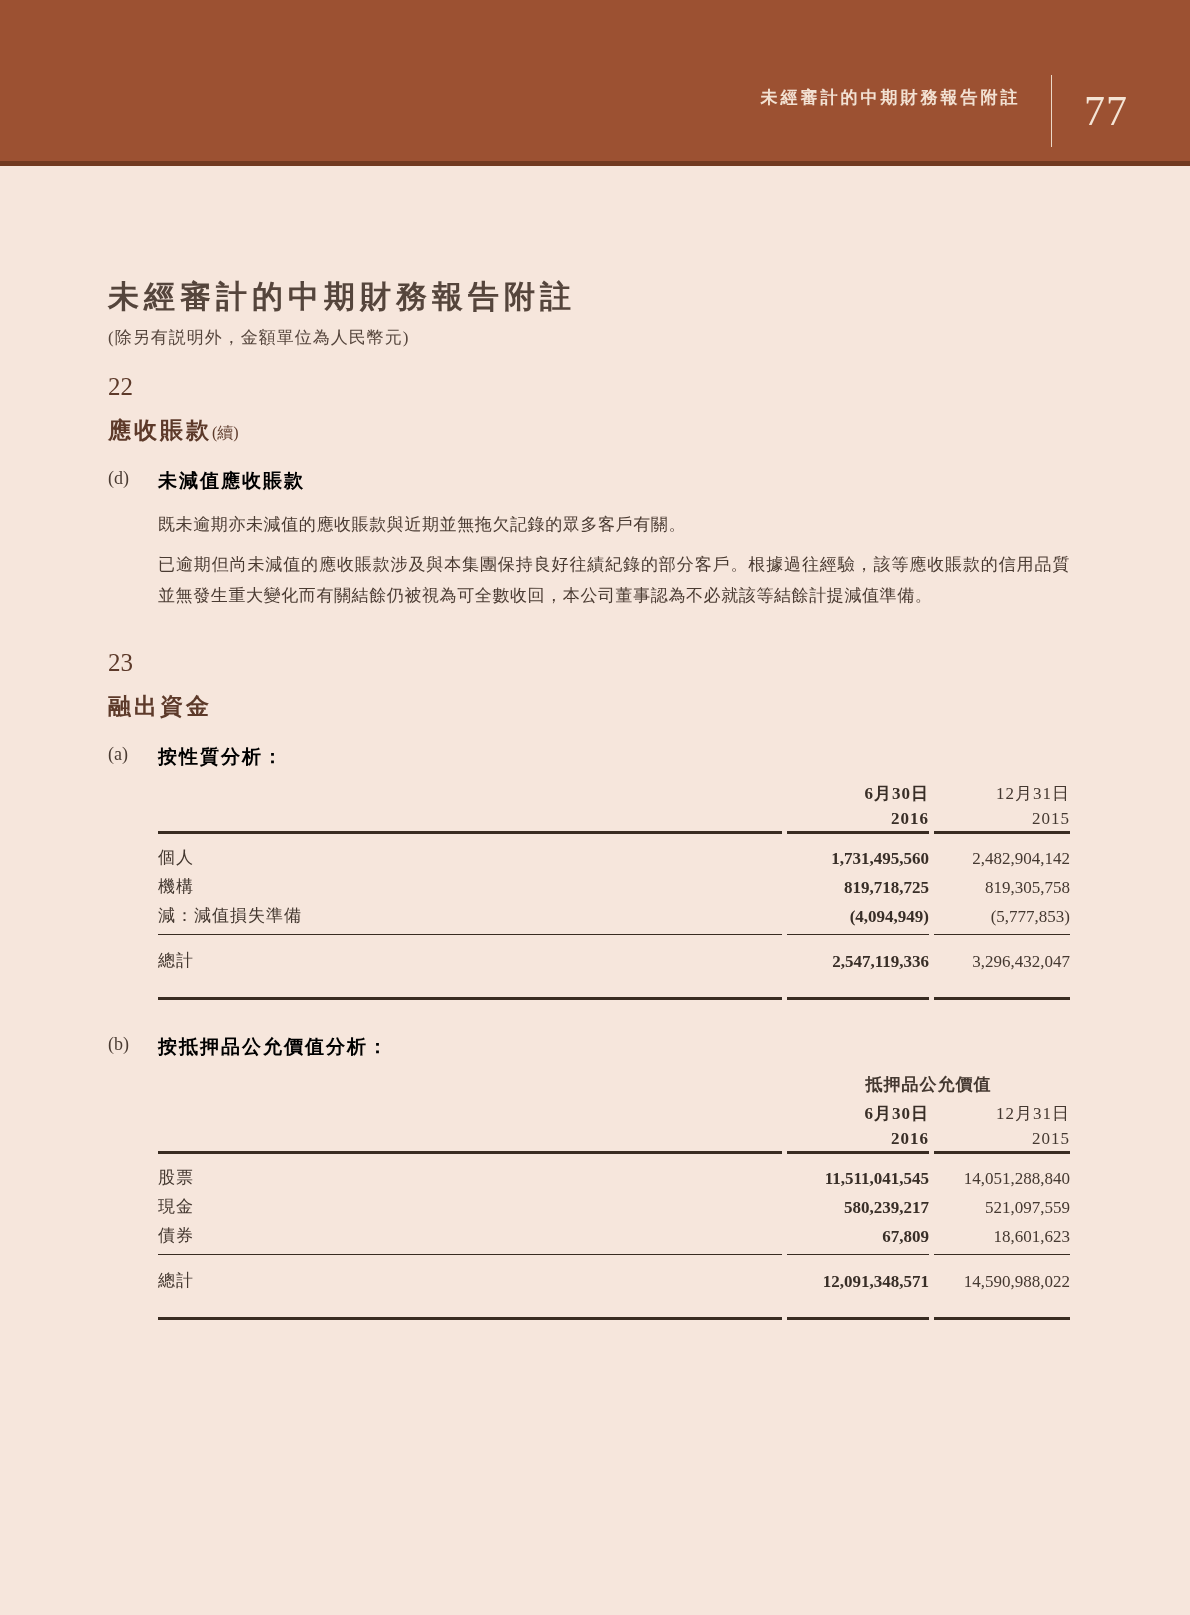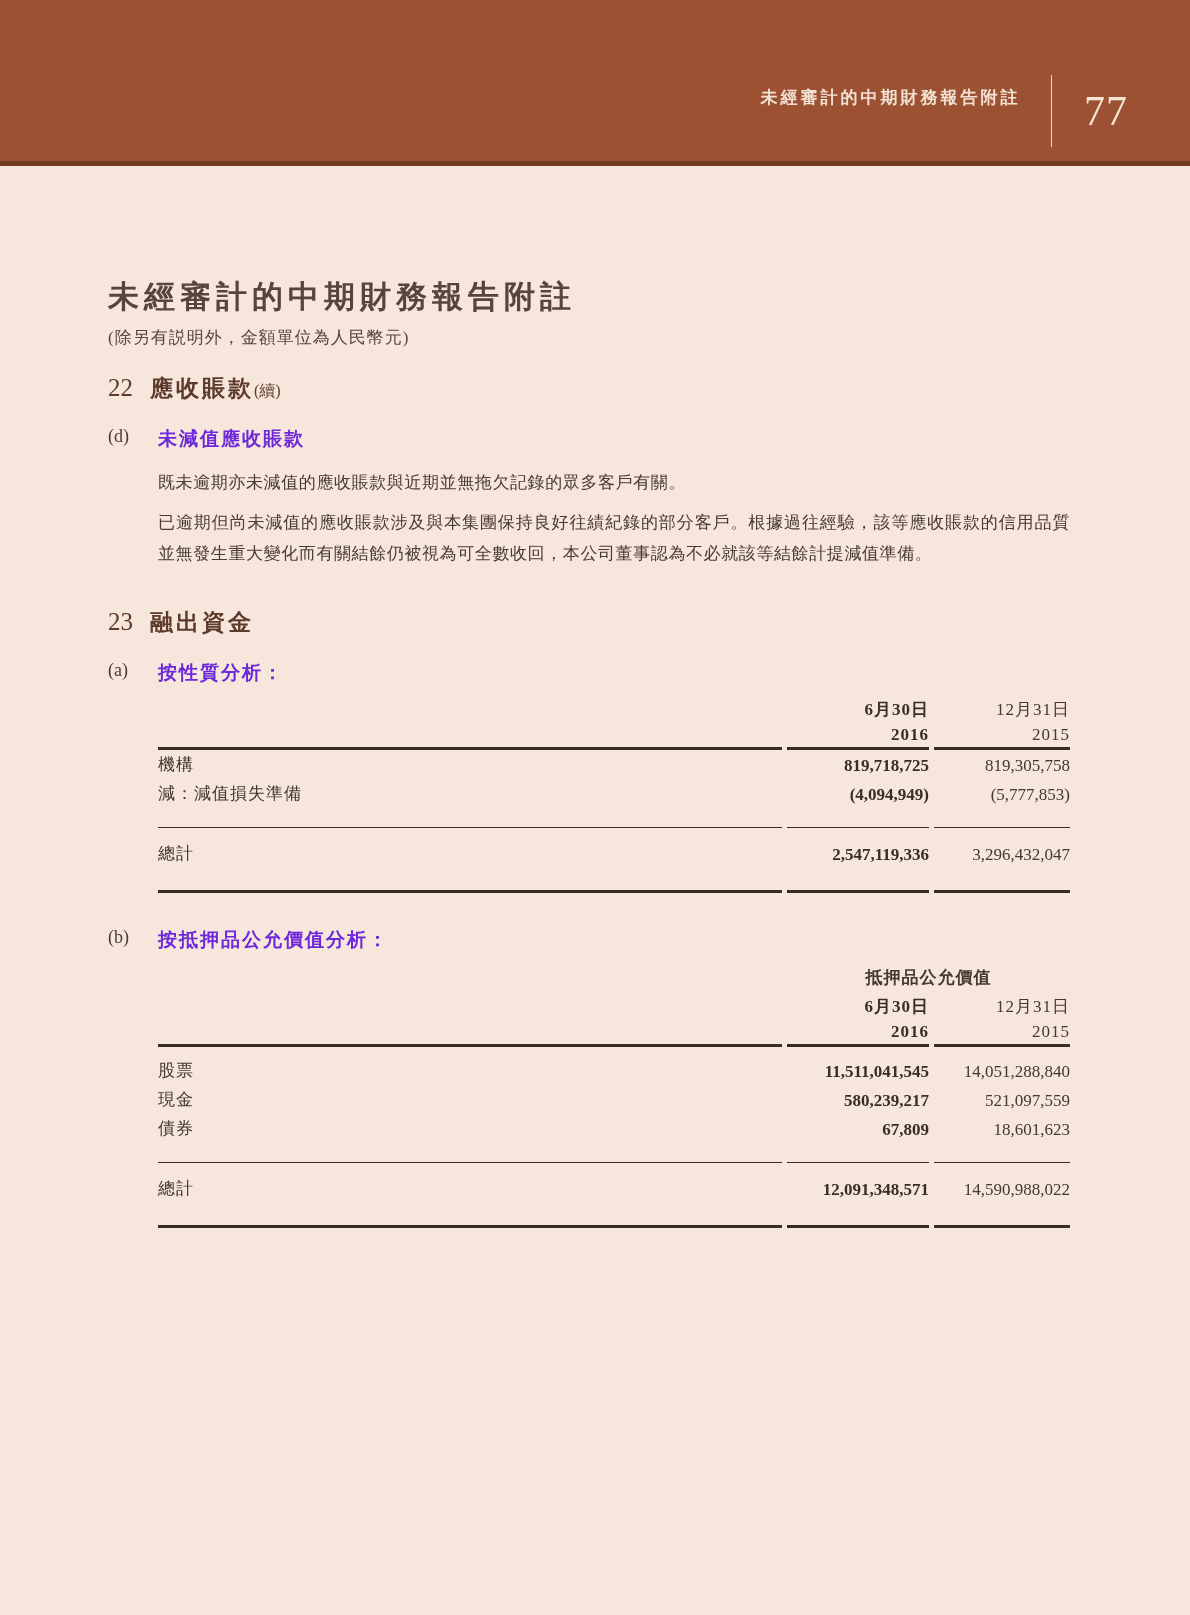--- a/index.html
+++ b/index.html
@@ -51,21 +51,21 @@
     letter-spacing:5px;
     color:#55453c;
   }
   .doc-subtitle {
     margin-top:8px;
     font-size:17px;
     letter-spacing:1px;
     color:#55453c;
   }
 
-  .section { display:flex; align-items:baseline; }
+  .section { display:flex; align-items:baseline;flex-direction:column; }
   .section-22 { margin-top:24px; }
   .section-23 { margin-top:38px; }
   .section-num {
     width:42px; flex:0 0 42px;
     font-size:25px;
     color:#5d3a2a;
   }
   .section-title {
     font-size:23px; font-weight:bold;
     color:#5d3a2a; letter-spacing:3px;
@@ -75,21 +75,21 @@
   .sub { display:flex; margin-top:22px; }
   .sub-label {
     width:50px; flex:0 0 50px;
     font-size:18px;
     color:#4a3b32;
   }
   .sub-body { flex:1 1 auto; min-width:0; }
   .sub-title {
     font-size:19px; font-weight:bold;
     letter-spacing:2px;
-    color:#6d28d9;
+    color:#000000;
     font-family:Liberation Mono, monospace;
   }
   .para {
     font-size:17px;
     line-height:1.78;
     letter-spacing:0.6px;
     text-align:justify;
     margin-top:16px;
   }
   .para.second { margin-top:10px; }
@@ -109,21 +109,21 @@
   td.n16 { text-align:right; width:142px; font-weight:bold; color:#382e27; }
   td.n15 { text-align:right; width:136px; }
   tr.hd td { padding:2px 0; letter-spacing:1px; }
   tr.hd td.n15 { font-weight:normal; }
   tr.span-hd td {
     text-align:center; font-weight:bold;
     padding-bottom:4px; letter-spacing:1px;
   }
   tr.hd-rule td { border-bottom:3px solid #392c22; }
   tr.first td { padding-top:12px; }
-  tr.rule-thin td { border-bottom:1.5px solid #392c22; padding-bottom:22px; }
+  tr.rule-thin td { border-bottom:1.5px solid #392c22; padding-bottom:7px; }
   tr.total td {
     padding-top:14px; padding-bottom:25px;
     border-bottom:3px solid #392c22;
   }
   .tbl-wrap { margin-top:4px; }
 </style>
 </head>
 <body>
 
 <div class="band">
@@ -168,20 +168,25 @@
               <tr class="hd">
             <td class="lbl"></td>
             <td class="n16">6月30日</td>
             <td class="n15">12月31日</td>
           </tr>
           <tr class="hd hd-rule">
             <td class="lbl"></td>
             <td class="n16">2016</td>
             <td class="n15">2015</td>
           </tr>
+          <tr class="first">
+            <td class="lbl">個人</td>
+            <td class="n16">1,731,495,560</td>
+            <td class="n15">2,482,904,142</td>
+          </tr>
           <tr>
             <td class="lbl">機構</td>
             <td class="n16">819,718,725</td>
             <td class="n15">819,305,758</td>
           </tr>
           <tr class="rule-thin">
             <td class="lbl">減：減值損失準備</td>
             <td class="n16">(4,094,949)</td>
             <td class="n15">(5,777,853)</td>
           </tr>

